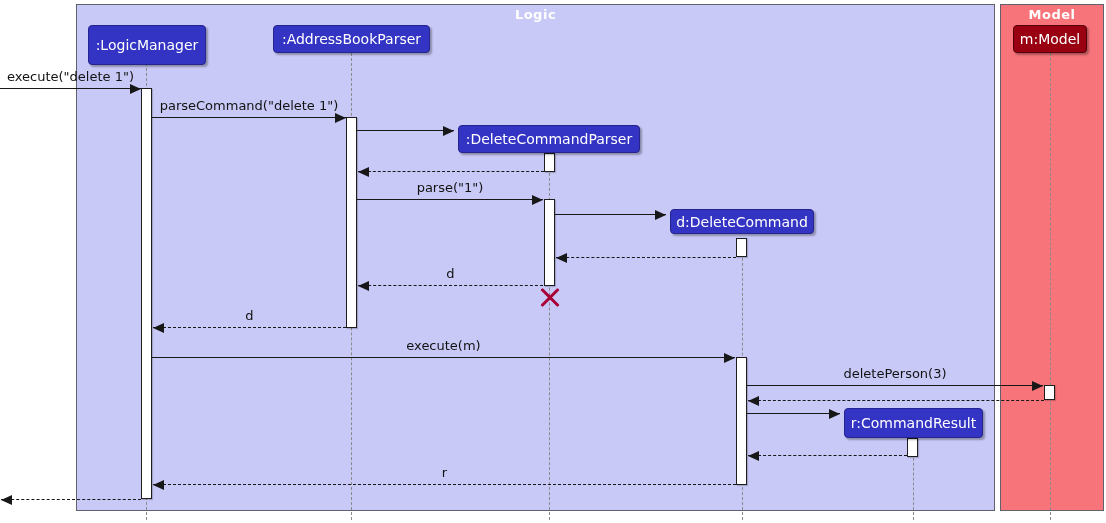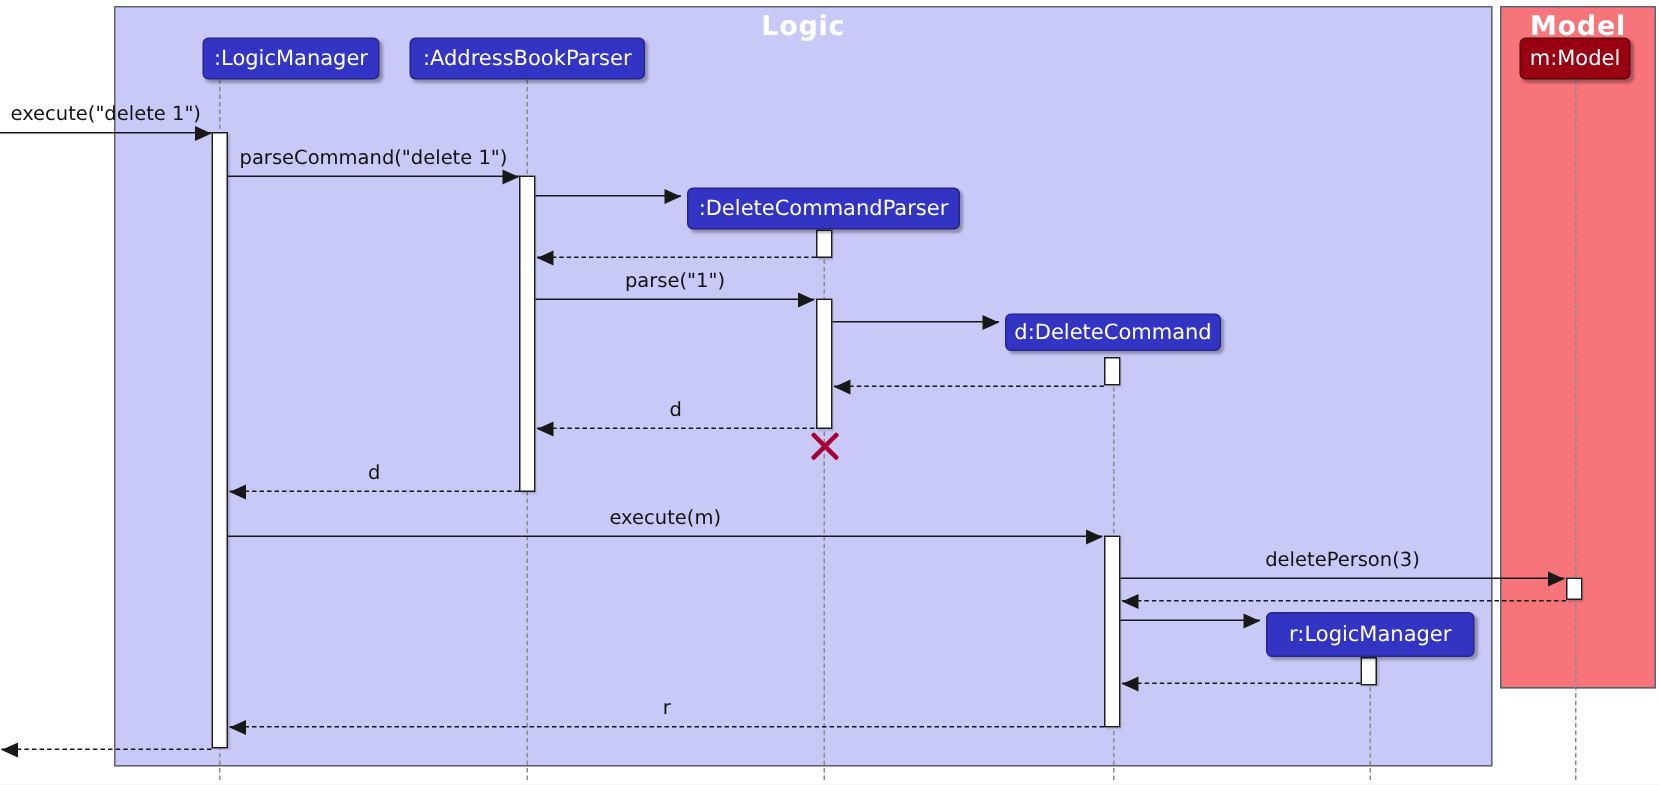--- a/index.html
+++ b/index.html
@@ -2,24 +2,24 @@
 <html style="--logic-frame-fill: #C9C9F7; --logic-frame-border: #61616E; --model-frame-fill: #F7747B; --model-frame-border: #61616E; --participant-fill: #3333C4; --participant-border: #24248C; --model-participant-fill: #990011; --model-participant-border: #550009; --arrow: #181818; --lifeline: #8A8A8A; --activation-fill: #FFFFFF; --activation-border: #1D1D1D; --destroy: #A80036; --title-text: #FFFFFF;"><head>
 <meta charset="utf-8">
 <style>
   html,body{margin:0;padding:0;background:#ffffff;}
   #stage{
     position:relative;width:1106px;height:523px;background:#ffffff;
     font-family:"DejaVu Sans", sans-serif;overflow:hidden;
   }
   .frame{position:absolute;border:1px solid var(--logic-frame-border);box-sizing:border-box;}
   .frame-logic{left:76px;top:4px;width:919px;height:507px;background:var(--logic-frame-fill);}
-  .frame-model{left:1000px;top:4px;width:104px;height:455px;background:var(--model-frame-fill);}
+  .frame-model{left:1000px;top:4px;width:104px;height:507px;background:var(--model-frame-fill);}
   .frame-title{
     position:absolute;top:2px;left:0;right:0;text-align:center;
-    font-size:18px;font-weight:bold;color:var(--title-text);letter-spacing:.5px;
+    font-size:13px;font-weight:bold;color:var(--title-text);letter-spacing:.5px;
   }
   .lifeline{position:absolute;width:0;border-left:1px dashed var(--lifeline);}
   .activation{
     position:absolute;width:11px;background:var(--activation-fill);
     border:1px solid var(--activation-border);box-sizing:border-box;
     box-shadow:1px 1px 1px rgba(0,0,0,0.18);
   }
   .msg-line{position:absolute;height:0;border-top:1px solid var(--arrow);}
   .msg-line.dashed{border-top:1px dashed var(--arrow);}
   .arrowhead{position:absolute;width:0;height:0;border-top:5px solid transparent;border-bottom:5px solid transparent;}
@@ -108,21 +108,21 @@
       <div class="arrowhead right" style="top: 409px; left: 829px;"></div>
       <div class="msg-line dashed" style="left: 748px; top: 455px; width: 159px;"></div>
       <div class="arrowhead left" style="top: 451px; left: 748px;"></div>
       <div class="msg-line dashed" style="left: 153px; top: 484px; width: 583px;"></div>
       <div class="arrowhead left" style="top: 480px; left: 153px;"></div>
       <div class="msg-label" style="left: 153px; width: 583px; top: 465px;">r</div>
       <div class="msg-line dashed" style="left: 1px; top: 499px; width: 140px;"></div>
       <div class="arrowhead left" style="top: 495px; left: 1px;"></div>
     </div>
   <div id="participants">
-      <div class="participant logic" style="left: 88px; top: 25px; width: 118px; height: 28px; margin-left: 47px;">:LogicManager</div>
+      <div class="participant logic" style="left: 88px; top: 25px; width: 118px; height: 40px;">:LogicManager</div>
       <div class="participant logic" style="left: 273px; top: 25px; width: 157px; height: 28px;">:AddressBookParser</div>
       <div class="participant logic" style="left: 458px; top: 125px; width: 182px; height: 28px; text-align: right;">:DeleteCommandParser</div>
       <div class="participant logic" style="left: 670px; top: 209px; width: 144px; height: 25px;">d:DeleteCommand</div>
-      <div class="participant logic" style="left: 844px; top: 408px; width: 139px; height: 30px;">r:LogicManager</div>
+      <div class="participant logic" style="left: 844px; top: 408px; width: 139px; height: 30px;">r:CommandResult</div>
       <div class="participant model" style="left: 1013px; top: 25px; width: 74px; height: 28px;">m:Model</div>
     </div>
   <div class="destroy" id="destroy-x" style="left: 539px; top: 287px;"></div>
 </div>
 
 </body></html>

